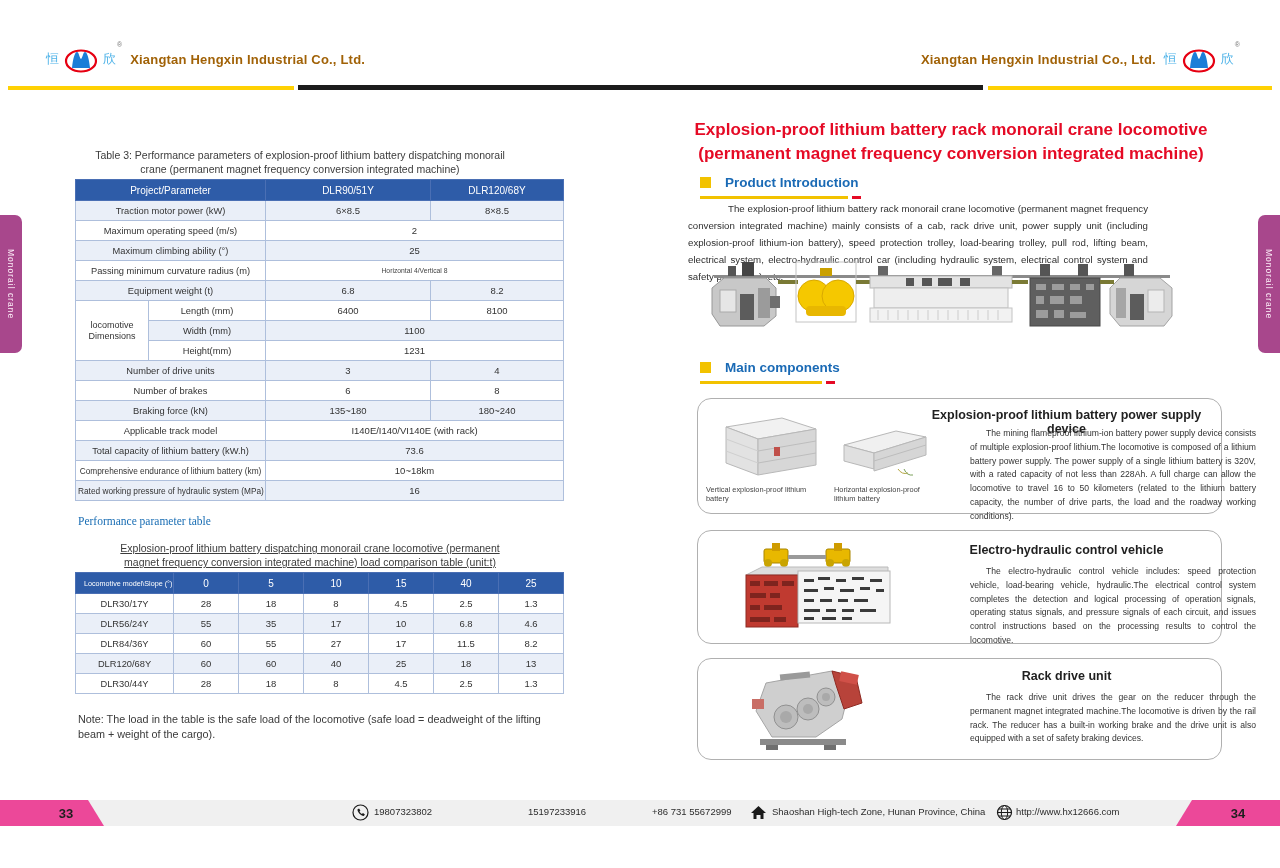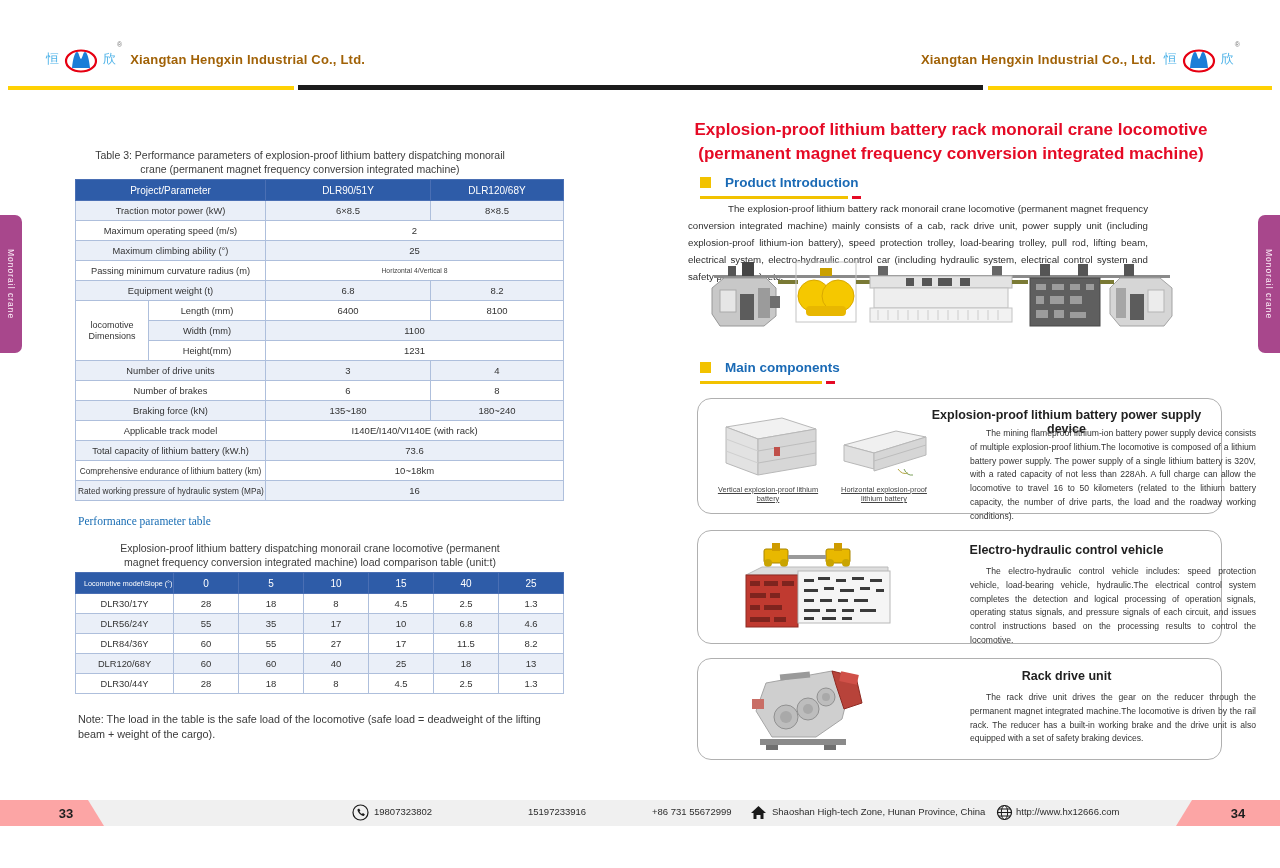--- a/index.html
+++ b/index.html
@@ -49,25 +49,25 @@
   .shead .lbl{font-size:13.5px;font-weight:600;color:#1A6AB5;}
   .uline{position:absolute;height:2.5px;background:#F2C200;}
   .rdash{position:absolute;height:2.5px;background:#E50A25;}
   .ipara{position:absolute;left:688px;top:200px;width:460px;font-size:9.7px;line-height:17px;
          color:#2f2f2f;text-align:justify;text-indent:40px;}
   .cbox{position:absolute;left:697px;width:523px;border:1px solid #b0b0b0;border-radius:14px;background:#fff;}
   .cbox .btitle{position:absolute;left:222px;right:8px;text-align:center;
                 font-size:12.5px;font-weight:600;color:#1f1f1f;}
   .cbox .bbody{position:absolute;left:228px;width:286px;font-size:8.6px;line-height:13.8px;
                text-align:justify;text-indent:16px;color:#333;margin-left:44px;}
-  .bcap{position:absolute;text-align:center;font-size:7.4px;line-height:9px;color:#444;text-decoration:underline;}
+  .bcap{position:absolute;font-size:7.4px;line-height:9px;color:#444;}
 
   
   .fbar{position:absolute;left:0;top:800px;width:1280px;height:26px;background:#F0F0F0;}
-  .badge{position:absolute;top:800px;width:104px;height:26px;background:#fca5a5;
+  .badge{position:absolute;top:800px;width:104px;height:26px;background:#ec4899;
          display:flex;align-items:center;justify-content:center;
          font-size:13px;font-weight:700;color:#1e1e1e;}
   .badge-l{left:0;clip-path:polygon(0 0,88px 0,104px 26px,0 26px);}
   .badge-r{left:1176px;clip-path:polygon(16px 0,104px 0,104px 26px,0 26px);}
   .ftxt{position:absolute;top:806px;font-size:9.5px;color:#2c2c2c;}
   .ficon{position:absolute;top:804px;width:17px;height:17px;}
 </style>
 </head>
 <body>
 
@@ -190,21 +190,21 @@
     </tr>
     <tr class="alt">
       <td colspan="2" class="sm">Rated working pressure of hydraulic system (MPa)</td>
       <td colspan="2" class="val">16</td>
     </tr>
   </tbody>
     </table>
 
   <div class="plink" style="left:78px;top:515px;font-family:Liberation Serif, serif;">Performance parameter table</div>
 
-  <div class="tcap" style="left:105px;top:541px;width:410px;">Explosion-proof lithium battery dispatching monorail crane locomotive (permanent magnet frequency conversion integrated machine) load comparison table (unit:t)</div>
+  <div class="tcap" style="left:105px;top:541px;width:410px;text-decoration:underline;">Explosion-proof lithium battery dispatching monorail crane locomotive (permanent magnet frequency conversion integrated machine) load comparison table (unit:t)</div>
 
   <table style="left:75px;top:572px;width:488px;">
     <colgroup>
         <col style="width:98px">
         <col style="width:65px">
         <col style="width:65px">
         <col style="width:65px">
         <col style="width:65px">
         <col style="width:65px">
         <col style="width:65px">

